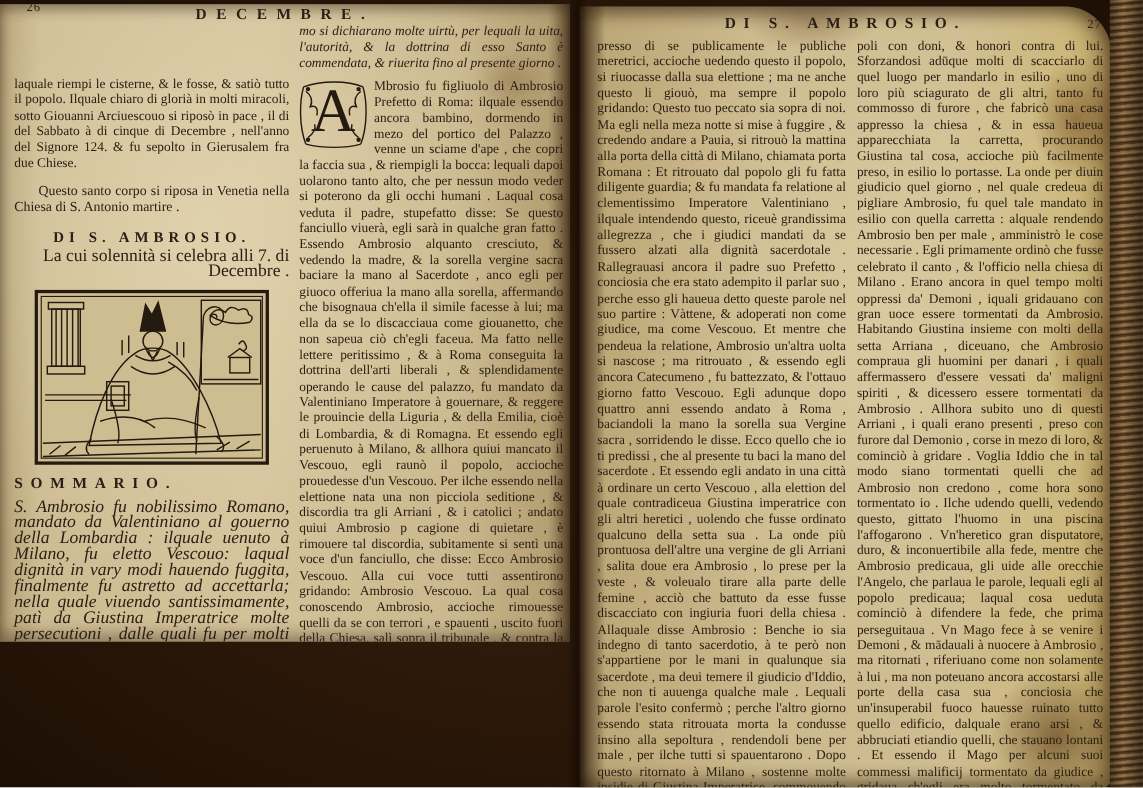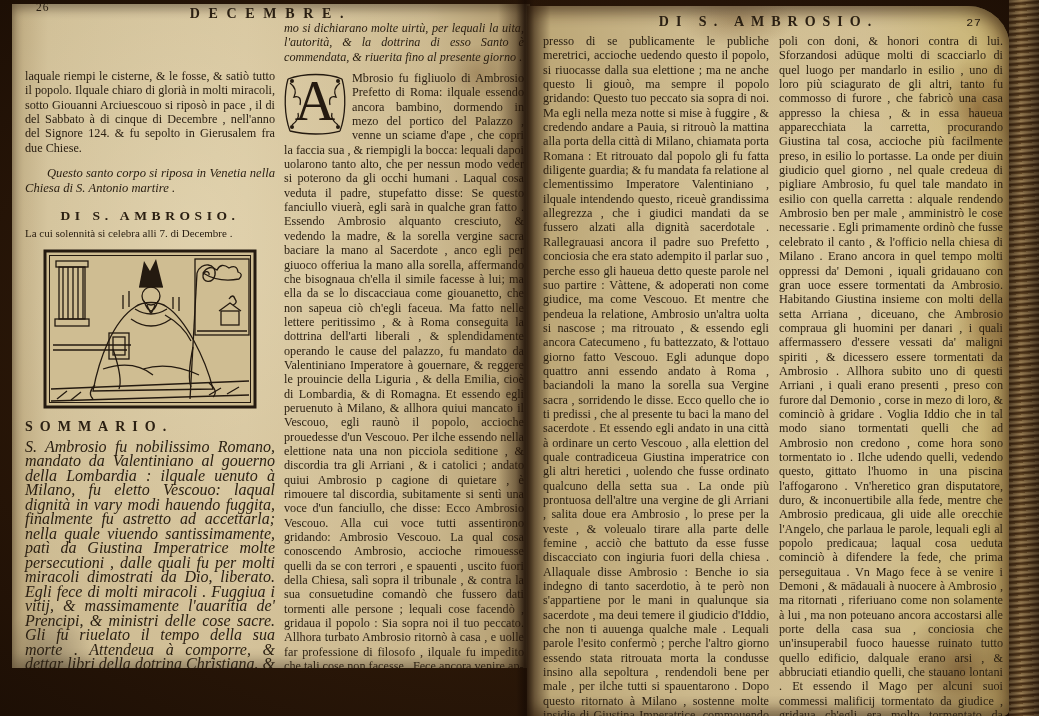--- a/index.html
+++ b/index.html
@@ -1,20 +1,20 @@
 <!DOCTYPE html>
 <html><head>
 <meta charset="utf-8">
 <style>
   html,body{margin:0;padding:0;}
   #stage{position:relative;width:1039px;height:716px;background:
     radial-gradient(ellipse at 50% 50%, #3a2413 0%, #2a1708 60%, #1d0f05 100%);
     overflow:hidden;font-family:"Liberation Serif","DejaVu Serif",serif;}
   .page{position:absolute;overflow:hidden;color:#2b2013;}
-  #left-page{left:12px;top:4px;width:518px;height:664px;
+  #left-page{left:0;top:4px;width:518px;height:579px;
     background:
       radial-gradient(ellipse at 35% 35%, rgba(255,248,220,0.30), rgba(255,248,220,0) 65%),
       linear-gradient(90deg,#b6a176 0%,#cdbb92 7%,#d4c29a 45%,#cbb88e 80%,#b49e72 97%,#9b855c 100%),
       #c9b78e;
     box-shadow:inset 0 6px 10px rgba(30,15,5,0.35), inset 0 -8px 12px rgba(30,15,5,0.30);}
   #right-page{left:527px;top:6px;width:483px;height:710px;border-top-right-radius:42px;border-bottom-right-radius:8px;
     background:
       radial-gradient(ellipse at 55% 40%, rgba(255,246,214,0.25), rgba(255,246,214,0) 60%),
       linear-gradient(90deg,#8f7851 0%,#bda878 5%,#ccb98d 35%,#cfbc90 70%,#bba215 200%),
       linear-gradient(90deg,#c6b184,#c6b184),#c6b184;
@@ -24,24 +24,24 @@
     background:linear-gradient(90deg, rgba(40,22,8,0) 0%, rgba(40,22,8,0.45) 35%, rgba(25,12,4,0.85) 52%, rgba(40,22,8,0.40) 70%, rgba(40,22,8,0) 100%);}
   #fore-edge{position:absolute;right:0;top:0;width:30px;height:716px;
     background:
       linear-gradient(90deg, rgba(20,10,4,0.55), rgba(20,10,4,0.1) 40%, rgba(20,10,4,0.6)),
       repeating-linear-gradient(175deg,#8d7148 0px,#a98c5e 2px,#4a2f15 4px,#6b4e2a 6px);}
   .pagenum{position:absolute;font-size:11.5px;letter-spacing:1px;}
   .running-title{position:absolute;left:0;right:0;text-align:center;font-size:14px;letter-spacing:0.62em;font-weight:bold;}
   .col{position:absolute;text-align:justify;font-size:12.2px;line-height:14.35px;}
   .ital{font-style:italic;}
   .center-head{text-align:center;letter-spacing:0.34em;font-size:13.5px;font-weight:bold;margin-top:13px;}
-  .center-sub{text-align:left;font-size:11px;line-height:14px;margin-top:3px;}
+  .center-sub{text-align:right;font-size:16px;line-height:14px;margin-top:3px;}
   .sommario-title{letter-spacing:0.5em;font-size:14px;font-weight:bold;margin-top:11px;}
   .sommario-body{font-style:italic;font-size:16px;line-height:14.5px;margin-top:5px;text-align:justify;}
-  .relic{font-style:italic;font-size:12.6px;line-height:15px;margin-top:11px;text-indent:22px;}
+  .relic{font-size:12.6px;line-height:15px;margin-top:11px;text-indent:22px;}
   .catchword{padding-right:34px;font-size:12.2px;margin-top:1px;}
   #woodcut-box{display:block;margin:9px auto 0 auto;}
   #dropcap{float:left;width:62px;height:62px;position:relative;margin:2px 6px 0 0;}
   #dropcap svg{position:absolute;inset:0;}
   #dropcap .letter{position:absolute;left:0;top:-4px;width:100%;text-align:center;font-size:56px;line-height:64px;color:#241a10;font-family:"Liberation Serif",serif;}
   .wc-stroke{stroke:#241a10;fill:none;stroke-width:1.3;}
   .wc-fill{fill:#241a10;}
 </style>
 </head>
 <body>
@@ -125,21 +125,21 @@
     </div>
   </div>
 
   <div class="page" id="right-page">
     <div class="stain" style="right:-8px;top:48px;width:80px;height:110px;background:radial-gradient(ellipse,rgba(122,72,22,0.50),rgba(122,72,22,0) 70%);"></div>
     <div class="stain" style="right:-12px;top:260px;width:70px;height:120px;background:radial-gradient(ellipse,rgba(122,72,22,0.40),rgba(122,72,22,0) 70%);"></div>
     <div class="stain" style="right:-10px;bottom:-14px;width:120px;height:120px;background:radial-gradient(ellipse,rgba(90,50,14,0.55),rgba(90,50,14,0) 72%);"></div>
     <div class="stain" style="left:150px;top:-10px;width:120px;height:50px;background:radial-gradient(ellipse,rgba(110,70,25,0.30),rgba(110,70,25,0) 70%);"></div>
 
     <div class="running-title" style="top:8px;letter-spacing:0.5em;">DI S. AMBROSIO.</div>
-    <span class="pagenum" style="right:28px;top:10px;font-family:Liberation Mono, monospace;">27</span>
+    <span class="pagenum" style="right:8px;top:10px;">27</span>
 
     <div class="col" style="left:16px;top:28px;width:226px;height:676px;">
       <div>presso di se publicamente le publiche meretrici, accioche uedendo questo il popolo, si riuocasse dalla sua elettione ; ma ne anche questo li giouò, ma sempre il popolo gridando: Questo tuo peccato sia sopra di noi. Ma egli nella meza notte si mise à fuggire , &amp; credendo andare a Pauia, si ritrouò la mattina alla porta della città di Milano, chiamata porta Romana : Et ritrouato dal popolo gli fu fatta diligente guardia; &amp; fu mandata fa relatione al clementissimo Imperatore Valentiniano , ilquale intendendo questo, riceuè grandissima allegrezza , che i giudici mandati da se fussero alzati alla dignità sacerdotale . Rallegrauasi ancora il padre suo Prefetto , conciosia che era stato adempito il parlar suo , perche esso gli haueua detto queste parole nel suo partire : Vàttene, &amp; adoperati non come giudice, ma come Vescouo. Et mentre che pendeua la relatione, Ambrosio un'altra uolta si nascose ; ma ritrouato , &amp; essendo egli ancora Catecumeno , fu battezzato, &amp; l'ottauo giorno fatto Vescouo. Egli adunque dopo quattro anni essendo andato à Roma , baciandoli la mano la sorella sua Vergine sacra , sorridendo le disse. Ecco quello che io ti predissi , che al presente tu baci la mano del sacerdote . Et essendo egli andato in una città à ordinare un certo Vescouo , alla elettion del quale contradiceua Giustina imperatrice con gli altri heretici , uolendo che fusse ordinato qualcuno della setta sua . La onde più prontuosa dell'altre una vergine de gli Arriani , salita doue era Ambrosio , lo prese per la veste , &amp; voleualo tirare alla parte delle femine , acciò che battuto da esse fusse discacciato con ingiuria fuori della chiesa . Allaquale disse Ambrosio : Benche io sia indegno di tanto sacerdotio, à te però non s'appartiene por le mani in qualunque sia sacerdote , ma deui temere il giudicio d'Iddio, che non ti auuenga qualche male . Lequali parole l'esito confermò ; perche l'altro giorno essendo stata ritrouata morta la condusse insino alla sepoltura , rendendoli bene per male , per ilche tutti si spauentarono . Dopo questo ritornato à Milano , sostenne molte insidie di Giustina Imperatrice, commouendo i popo</div>
     </div>
 
     <div class="col" style="left:252px;top:28px;width:224px;height:676px;">
       <div>poli con doni, &amp; honori contra di lui. Sforzandosi adūque molti di scacciarlo di quel luogo per mandarlo in esilio , uno di loro più sciagurato de gli altri, tanto fu commosso di furore , che fabricò una casa appresso la chiesa , &amp; in essa haueua apparecchiata la carretta, procurando Giustina tal cosa, accioche più facilmente preso, in esilio lo portasse. La onde per diuin giudicio quel giorno , nel quale credeua di pigliare Ambrosio, fu quel tale mandato in esilio con quella carretta : alquale rendendo Ambrosio ben per male , amministrò le cose necessarie . Egli primamente ordinò che fusse celebrato il canto , &amp; l'officio nella chiesa di Milano . Erano ancora in quel tempo molti oppressi da' Demoni , iquali gridauano con gran uoce essere tormentati da Ambrosio. Habitando Giustina insieme con molti della setta Arriana , diceuano, che Ambrosio compraua gli huomini per danari , i quali affermassero d'essere vessati da' maligni spiriti , &amp; dicessero essere tormentati da Ambrosio . Allhora subito uno di questi Arriani , i quali erano presenti , preso con furore dal Demonio , corse in mezo di loro, &amp; cominciò à gridare . Voglia Iddio che in tal modo siano tormentati quelli che ad Ambrosio non credono , come hora sono tormentato io . Ilche udendo quelli, vedendo questo, gittato l'huomo in una piscina l'affogarono . Vn'heretico gran disputatore, duro, &amp; inconuertibile alla fede, mentre che Ambrosio predicaua, gli uide alle orecchie l'Angelo, che parlaua le parole, lequali egli al popolo predicaua; laqual cosa ueduta cominciò à difendere la fede, che prima perseguitaua . Vn Mago fece à se venire i Demoni , &amp; mādauali à nuocere à Ambrosio , ma ritornati , riferiuano come non solamente à lui , ma non poteuano ancora accostarsi alle porte della casa sua , conciosia che un'insuperabil fuoco hauesse ruinato tutto quello edificio, dalquale erano arsi , &amp; abbruciati etiandio quelli, che stauano lontani . Et essendo il Mago per alcuni suoi commessi malificij tormentato da giudice , gridaua ch'egli era molto tormentato da Ambrosio . Mentre che uno indemoniato entrando in Milano fu lasciato dal Demonio , &amp; dopo uscendo fuori fu</div>
 
     </div>
   </div>

